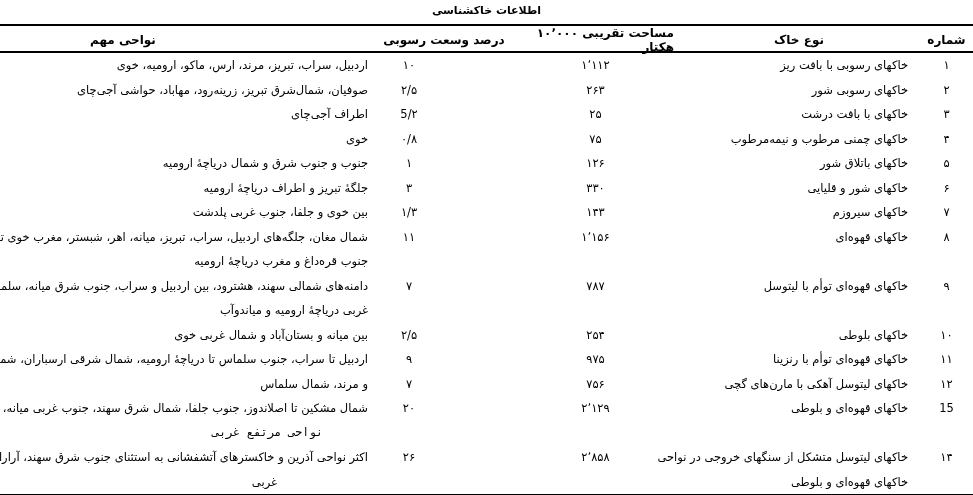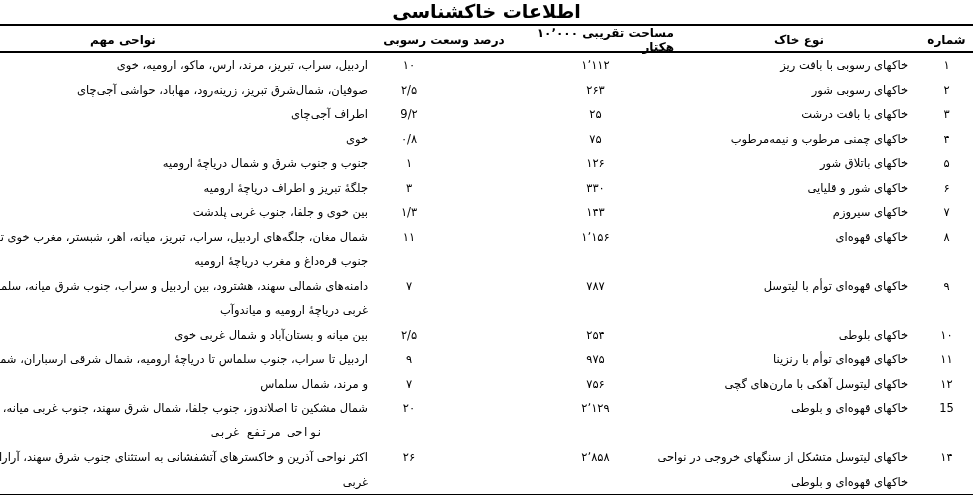--- a/index.html
+++ b/index.html
@@ -4,21 +4,21 @@
 <style>
   html,body { margin:0; padding:0; background:#ffffff; }
   .page {
     width:973px; height:495px; overflow:hidden; position:relative;
     background:#ffffff; color:#000;
     font-family:"DejaVu Sans", sans-serif;
     direction:rtl;
   }
   .title {
     height:24px; line-height:22px; text-align:center;
-    font-weight:bold; font-size:19px;
+    font-weight:bold; font-size:11px;
     border-bottom:2px solid #000;
   }
   .header-row, .t-row {
     display:grid;
     grid-template-columns:53px 242px 165px 138px 375px; 
   }
   .header-row {
     height:25px; align-items:center;
     font-weight:bold; font-size:12px;
     border-bottom:2px solid #000;
@@ -32,21 +32,21 @@
   .t-row { font-size:11.5px; }
   .cell { min-height:24.5px; }
   .line { height:24.5px; line-height:24.5px; white-space:nowrap; }
   .cell-num    { text-align:center; direction:ltr; }
   .cell-soil   { text-align:right; padding-right:12px; }
   .cell-area   { text-align:center; direction:ltr; }
   .cell-pct    { text-align:center; direction:ltr; padding-right:70px; }
   .cell-region { text-align:right; padding-right:7px; }
   
   [data-row="13"] .cell-region .line:nth-child(2) { margin-right:45px;font-family:Liberation Mono, monospace; }
-  [data-row="14"] .cell-region .line:nth-child(2) { }
+  [data-row="14"] .cell-region .line:nth-child(2) { margin-right:91px; }
 </style>
 </head>
 <body>
 
 <div class="page">
   <div class="title">اطلاعات خاکشناسی</div>
 
   <div class="header-row">
     <div class="h-num">شماره</div>
     <div class="h-soil">نوع خاک</div>
@@ -94,21 +94,21 @@
         <div class="cell cell-num">
           <div class="line">۳</div>
         </div>
         <div class="cell cell-soil">
           <div class="line">خاکهای با بافت درشت</div>
         </div>
         <div class="cell cell-area">
           <div class="line">۲۵</div>
         </div>
         <div class="cell cell-pct">
-          <div class="line">9/۲</div>
+          <div class="line">5/۲</div>
         </div>
         <div class="cell cell-region">
           <div class="line">اطراف آجی‌چای</div>
         </div>
       </div>
       <div class="t-row" data-row="4">
         <div class="cell cell-num">
           <div class="line">۴</div>
         </div>
         <div class="cell cell-soil">

